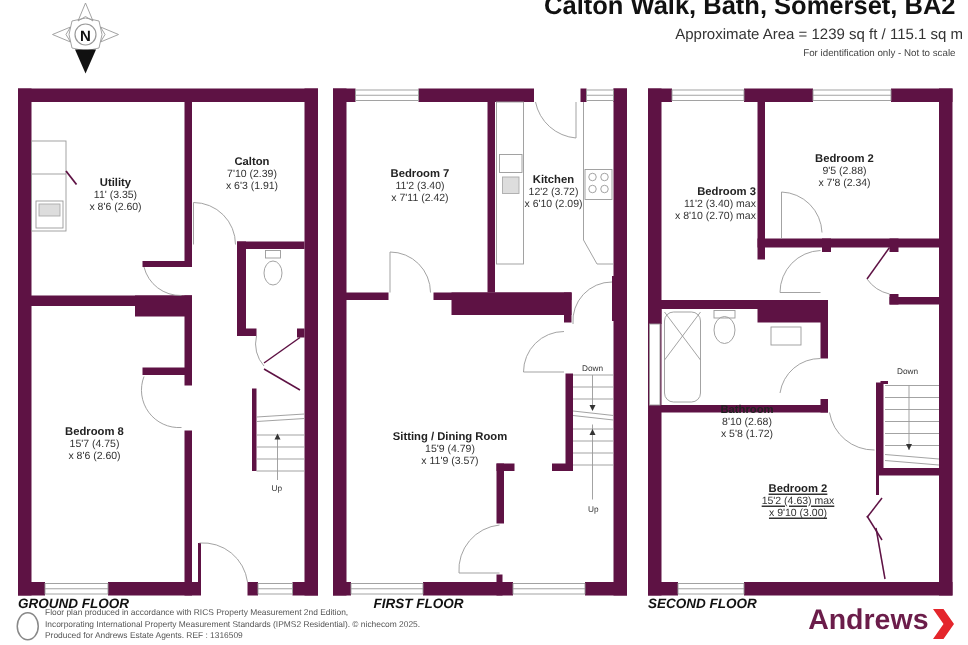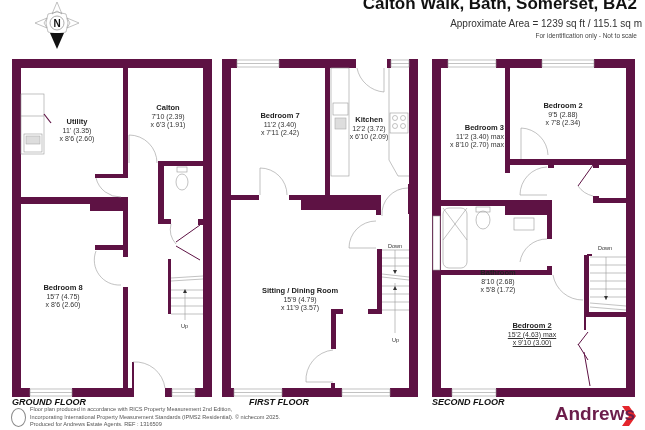--- a/index.html
+++ b/index.html
@@ -7,21 +7,21 @@
   .title { position:absolute; right:8px; top:-6px; font-size:17px; font-weight:bold; color:#111; white-space:nowrap; }
   .area { position:absolute; right:3px; top:18px; font-size:10px; color:#333; white-space:nowrap; }
   .ident { position:absolute; right:8px; top:32px; font-size:6.5px; color:#444; white-space:nowrap; }
   svg.plan { position:absolute; left:0; top:0; }
   .floor-label { position:absolute; font-size:9px; font-weight:bold; color:#111;font-style:italic; }
   .room { position:absolute; text-align:center; font-size:7px; line-height:8.5px; color:#333; white-space:nowrap; transform:translateX(-50%); }
   .room .name { font-weight:bold; color:#222; font-size:7.5px; }
   .stair-label { position:absolute; font-size:5.5px; color:#333; }
   .footer { position:absolute; left:30px; top:406px; font-size:5.6px; line-height:7.5px; color:#555; }
   .footer-icon { position:absolute; left:11px; top:408px; width:13px; height:17px; border:1px solid #888; border-radius:50%; }
-  .brand { position:absolute; right:10px; top:403px; font-size:19px; font-weight:bold; color:#6b1d4a; }
+  .brand { position:absolute; right:26px; top:403px; font-size:19px; font-weight:bold; color:#6b1d4a; }
 </style>
 </head>
 <body>
 
 <div class="title">Calton Walk, Bath, Somerset, BA2</div>
 <div class="area">Approximate Area = 1239 sq ft / 115.1 sq m</div>
 <div class="ident">For identification only - Not to scale</div>
 
 <svg class="plan" width="645" height="430" viewBox="0 0 645 430">
 

